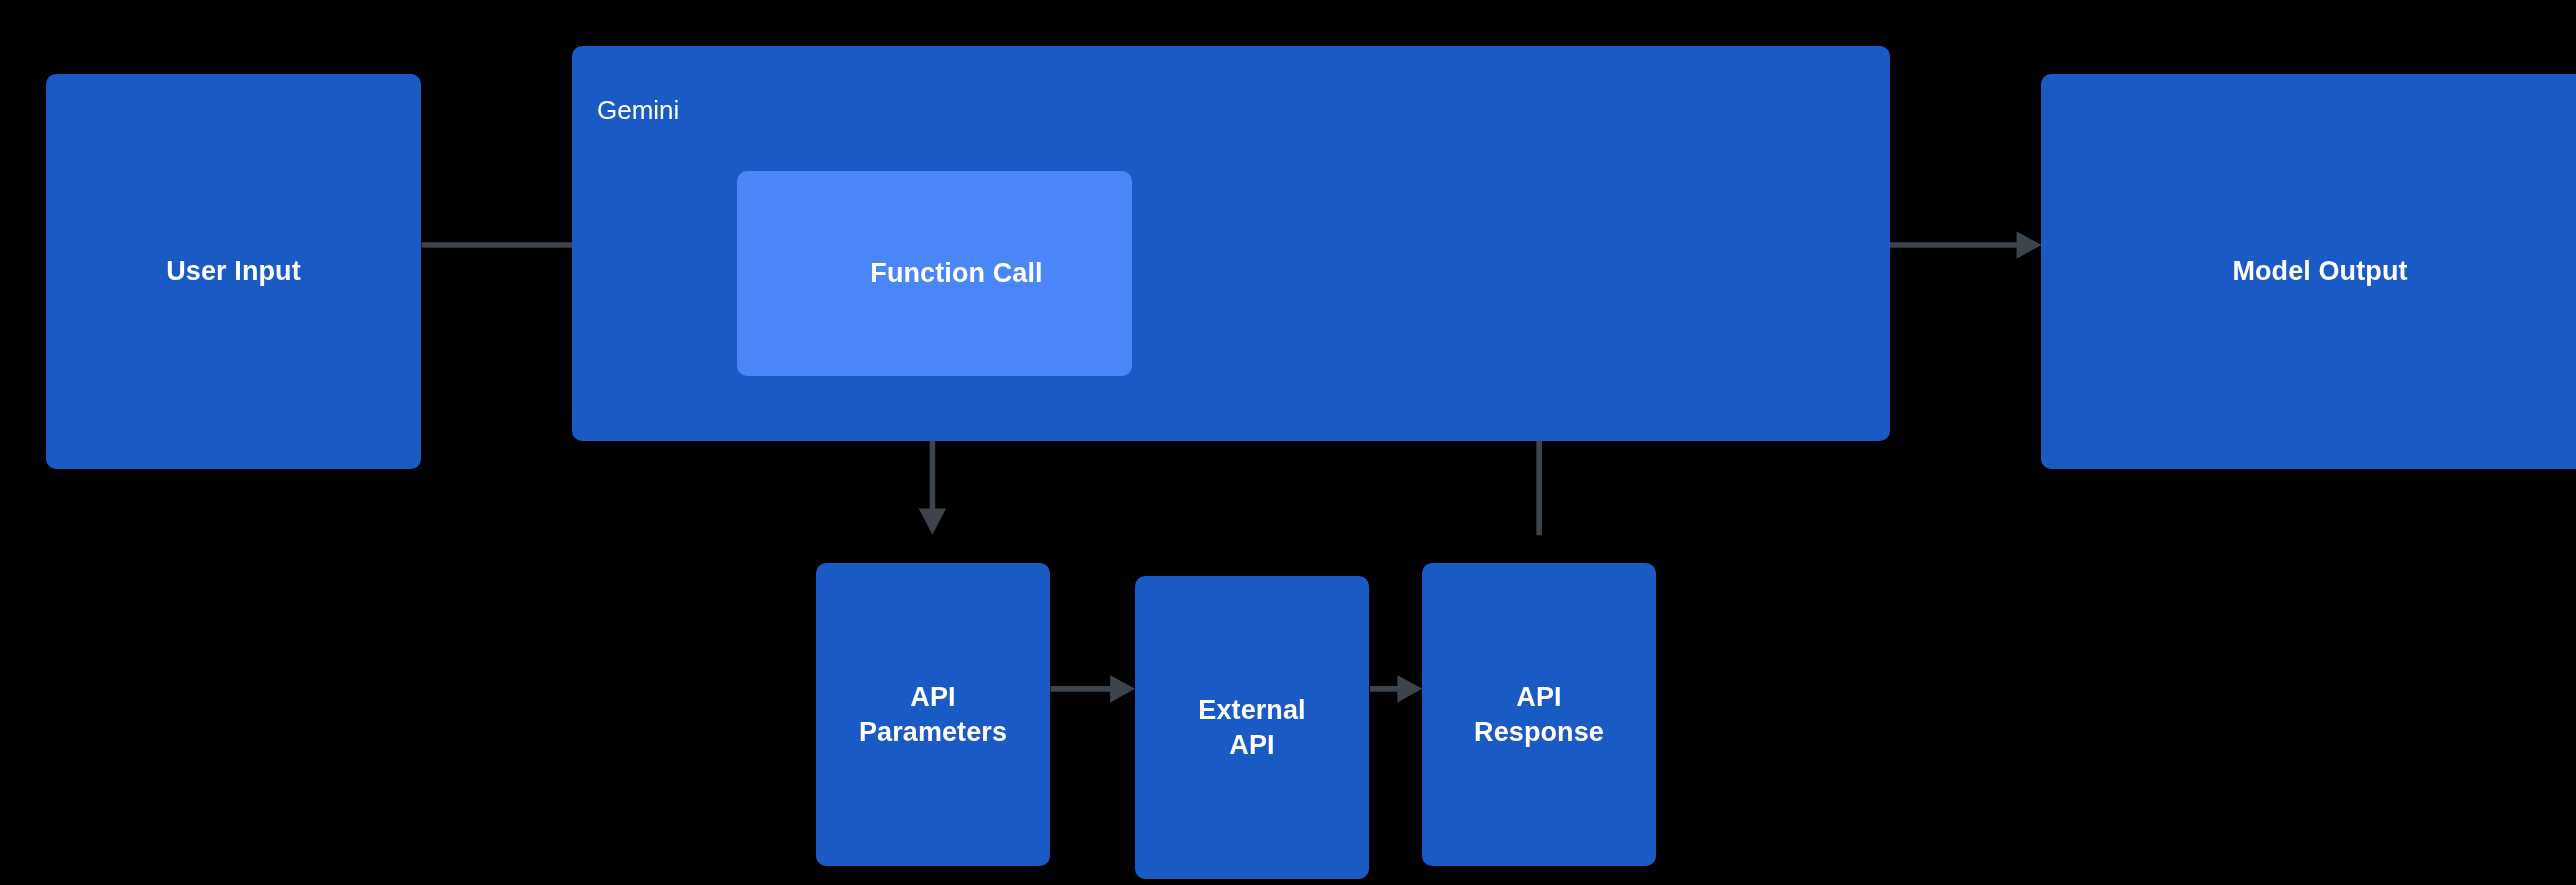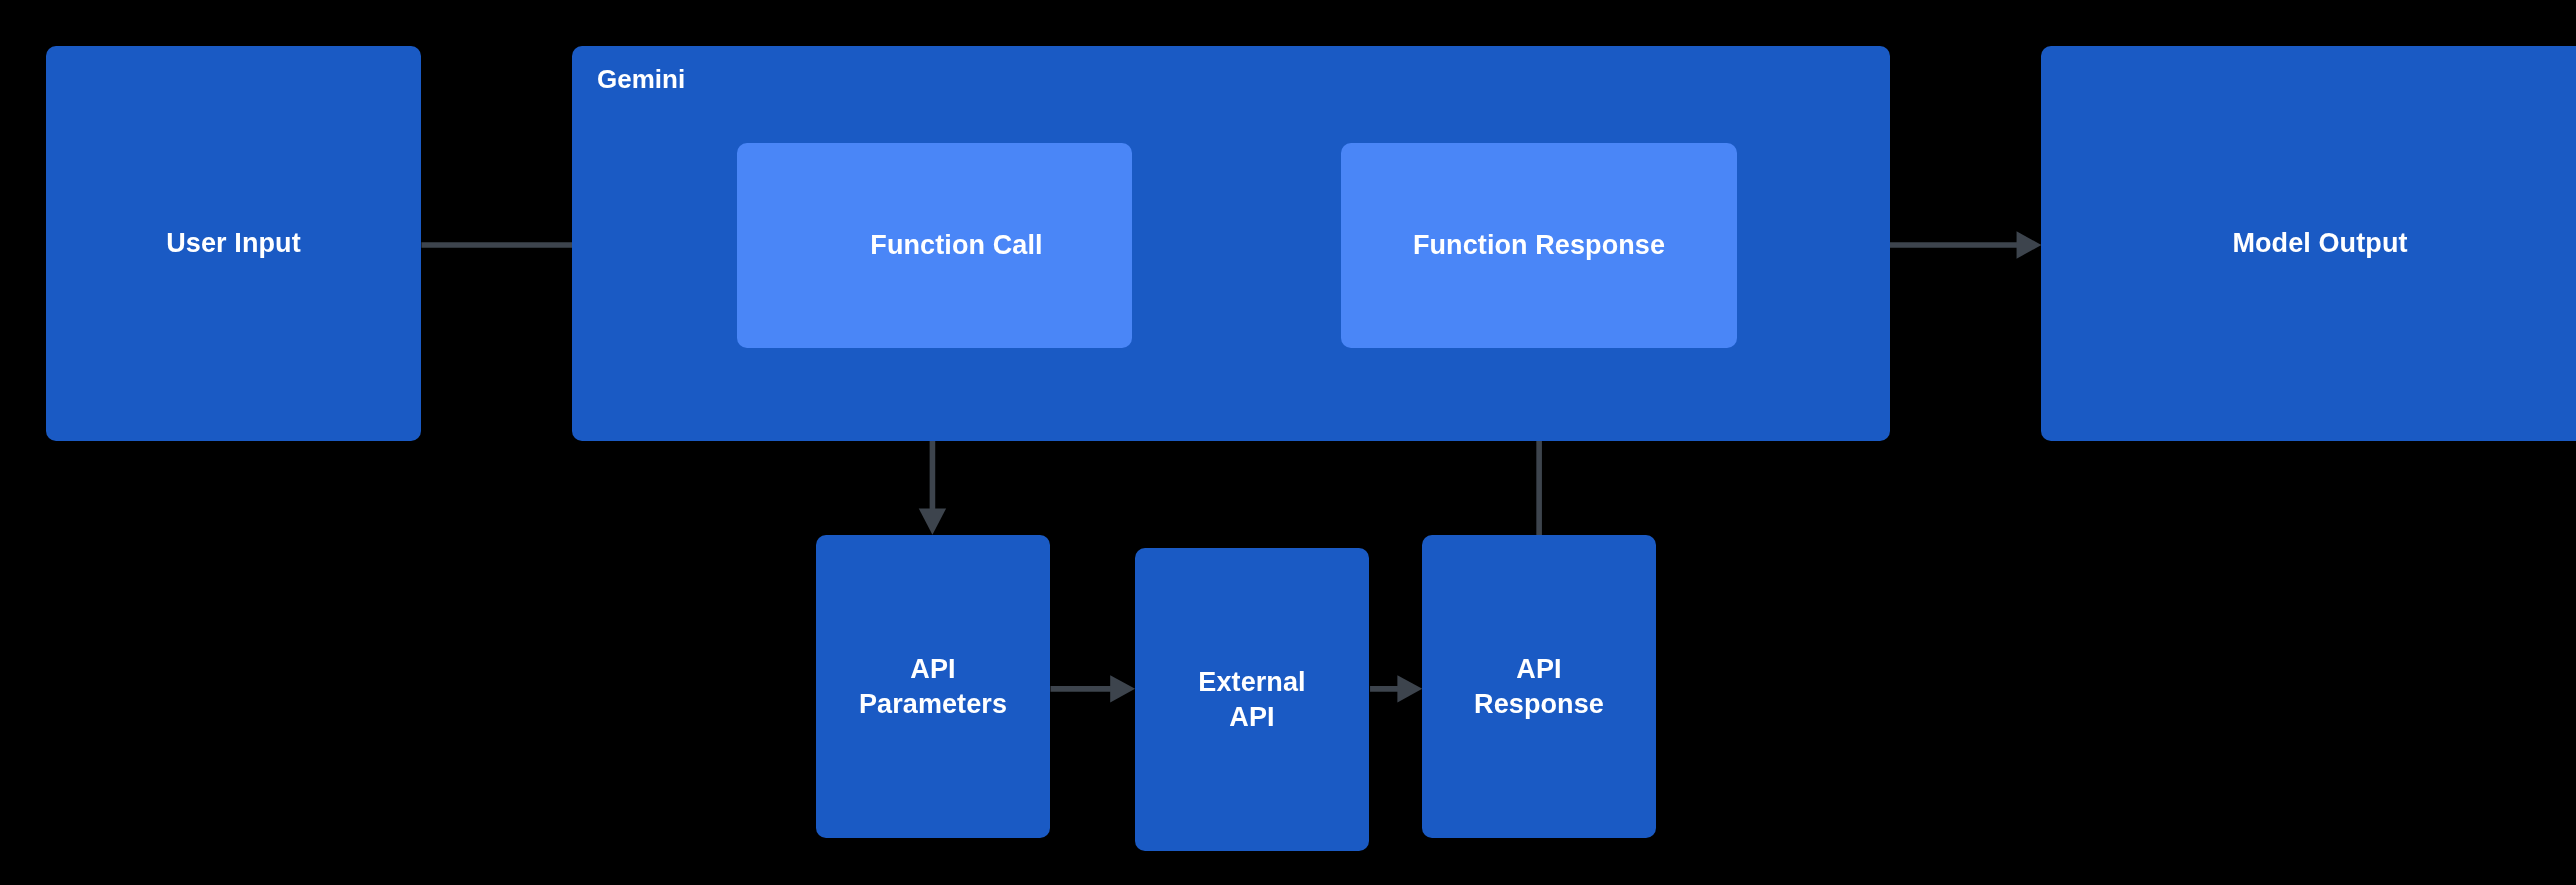--- a/index.html
+++ b/index.html
@@ -20,38 +20,40 @@
     box-sizing: border-box;
     border-radius: 10px;
     display: flex;
     align-items: center;
     justify-content: center;
     text-align: center;
     color: #ffffff;
     font-weight: bold;
     line-height: 1.28;
     letter-spacing: 0.1px;
+    margin-top: 28px;
   }
   
   .node--primary { background: #1a5ac4; }
   
   .node--accent  { background: #4a86f7; }
 
   
   .cluster {
     position: absolute;
     box-sizing: border-box;
     border-radius: 10px;
     background: #1a5ac4;
   }
   .cluster-label {
     position: absolute;
     color: #ffffff;
-    font-weight: bold;
+    font-weight: normal;
     white-space: nowrap;
+    margin-top: 31px;
   }
 
   
   .edge-svg {
     position: absolute;
     left: 0;
     top: 0;
     width: 2576px;
     height: 886px;
     pointer-events: none;
@@ -108,23 +110,20 @@
     <span class="node-label">User Input</span>
   </div>
 
   <div class="cluster" style="left:572px; top:46px; width:1318px; height:395px;"></div>
   <div class="cluster-label" style="left:597px; top:64px; font-size:26px;">Gemini</div>
 
   <div class="node node--accent" style="left:737px; top:143px; width:395px; height:205px; font-size:27px;padding-left:44px;">
     <span class="node-label">Function Call</span>
   </div>
 
-  <div class="node node--accent" style="left:1341px; top:143px; width:396px; height:205px; font-size:27px;">
-    <span class="node-label">Function Response</span>
-  </div>
 
   <div class="node node--primary" style="left:2041px; top:46px; width:558px; height:395px; font-size:27px;">
     <span class="node-label">Model Output</span>
   </div>
 
   <div class="node node--primary" style="left:816px; top:535px; width:234px; height:303px; font-size:27px;">
     <span class="node-label">API
 Parameters</span>
   </div>
 

